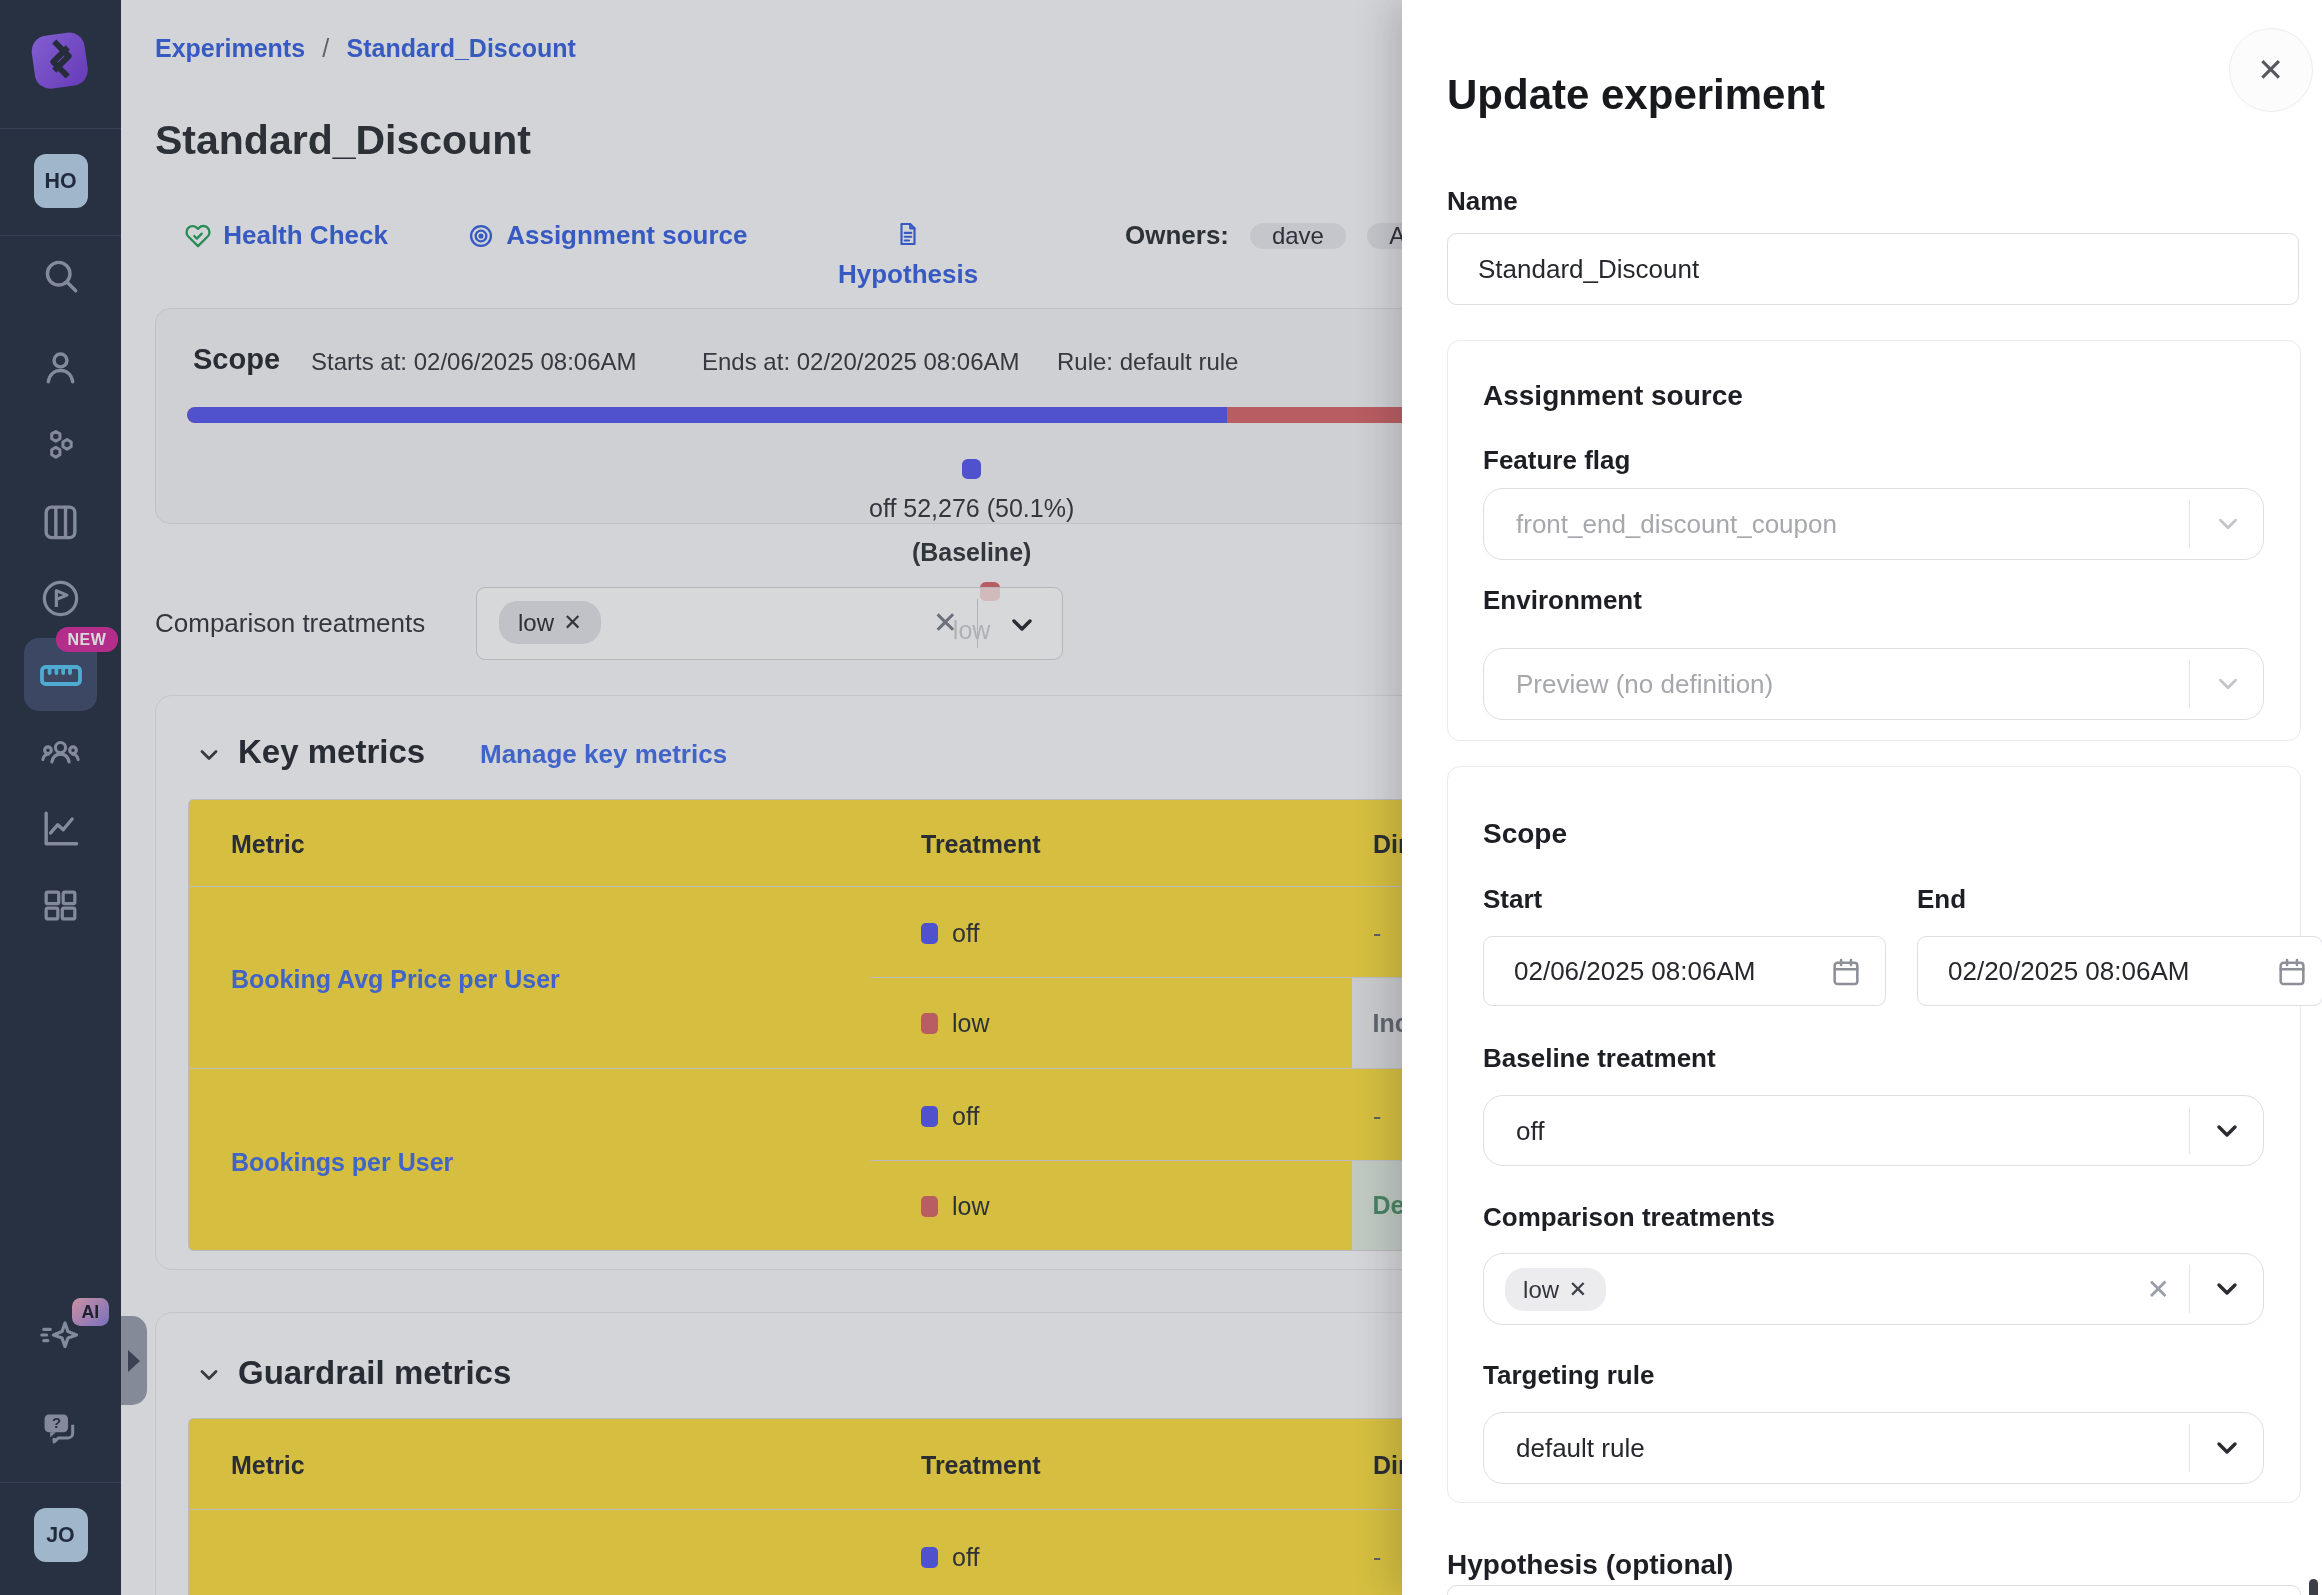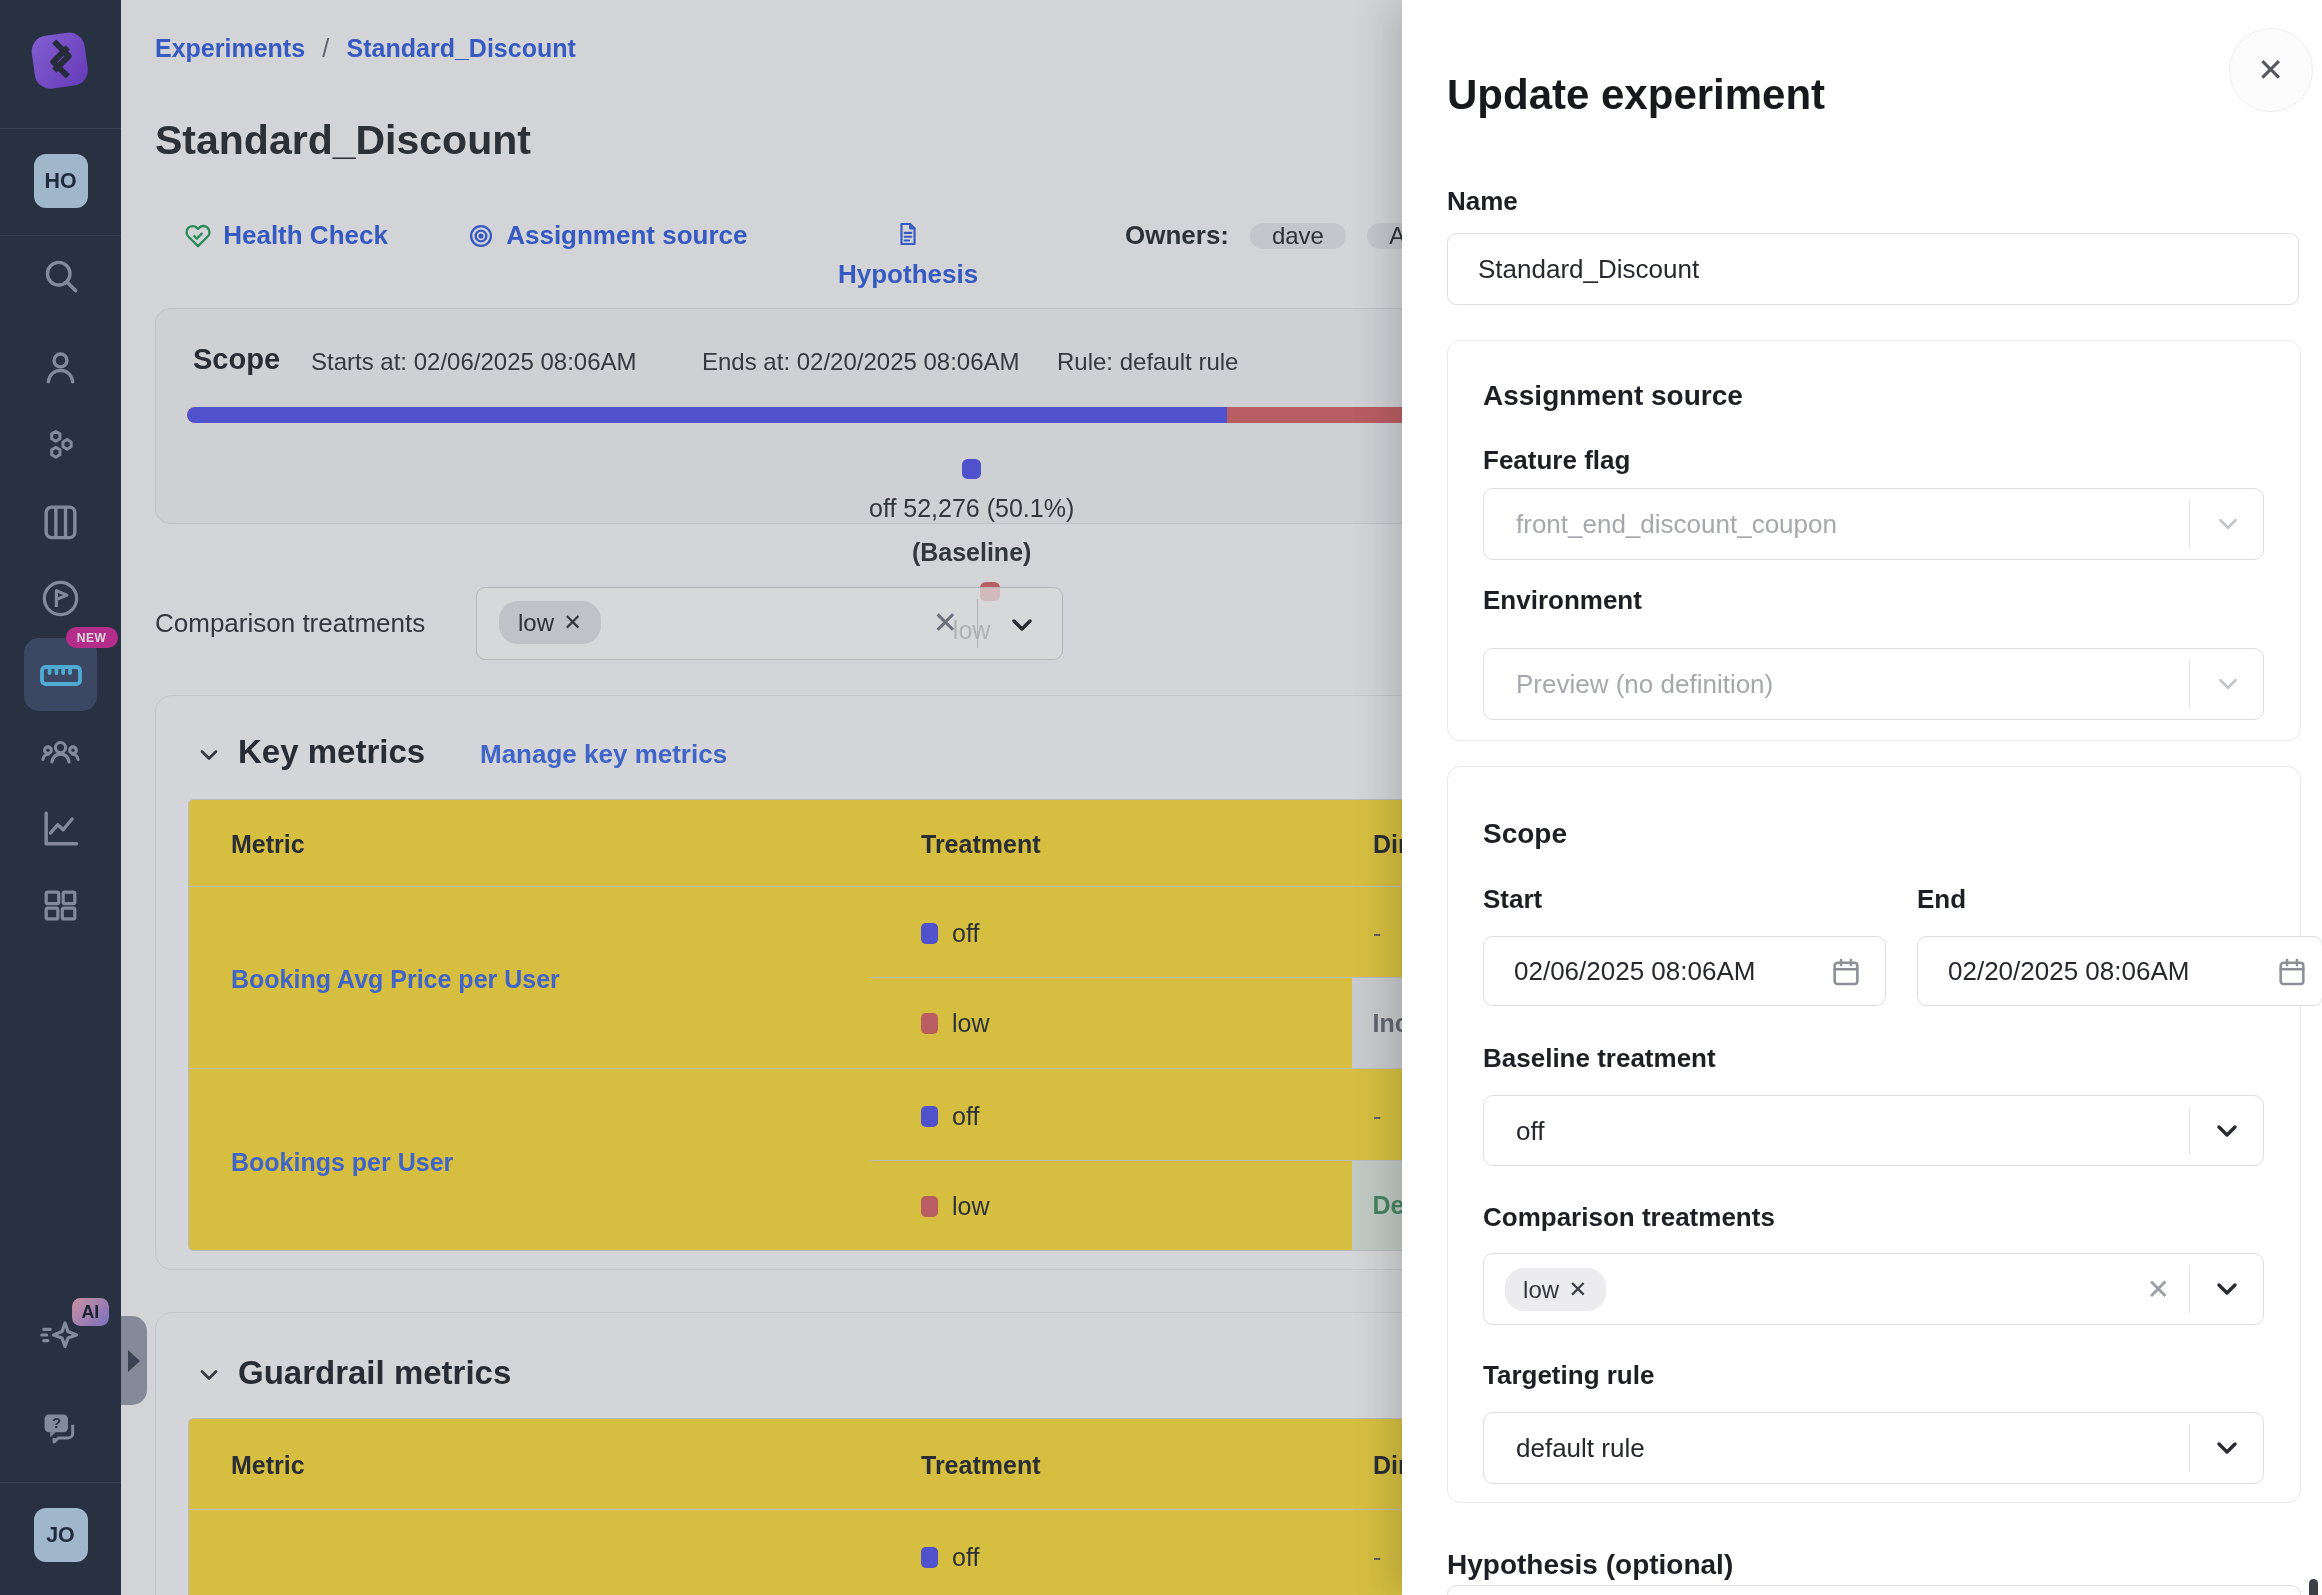--- a/index.html
+++ b/index.html
@@ -8,21 +8,21 @@
   .abs{position:absolute;}
   svg{display:block;}
   
   .sidebar{position:absolute;left:0;top:0;width:121px;height:1595px;background:#2d3748;z-index:10;}
   .sb-item{position:absolute;left:0;width:121px;display:flex;justify-content:center;align-items:center;color:#99a1b3;}
   .sb-sep{position:absolute;left:0;width:121px;height:0.9px;background:#414b5e;}
   .logo-tile{width:62px;height:62px;}
   .badge-tile{width:54px;height:54px;border-radius:12px;background:#bdd6ec;color:#273043;
               display:flex;align-items:center;justify-content:center;font-weight:700;font-size:21.4px;}
   .active-tile{width:73px;height:73px;border-radius:15px;background:#445270;display:flex;align-items:center;justify-content:center;position:relative;}
-  .new-badge{position:absolute;top:-11.2px;right:-20.5px;background:#d633a0;color:#fff;font-size:12px;font-weight:700;
+  .new-badge{position:absolute;top:-11.2px;right:-20.5px;background:#d633a0;color:#fff;font-size:16px;font-weight:700;
              padding:3.7px 11.2px;border-radius:12px;letter-spacing:0.5px;}
   .ai-badge{position:absolute;top:-15px;right:-24px;background:linear-gradient(135deg,#f0a8bb,#8f84dd);color:#1e2430;
             font-size:17.7px;font-weight:700;padding:3.7px 9.3px;border-radius:8.4px;}
   .handle{position:absolute;left:121px;top:1316px;width:26px;height:89px;background:#9ba1af;
           border-radius:0 15px 15px 0;z-index:11;}
   .handle:after{content:"";position:absolute;left:6.5px;top:34px;border-left:12px solid #454c5e;
                 border-top:11.2px solid transparent;border-bottom:11.2px solid transparent;}
   
   .main{position:absolute;left:121px;top:0;right:0;bottom:0;}
   .crumb{font-size:25px;font-weight:600;color:#3f68e0;}
@@ -59,21 +59,21 @@
   
   .dim{position:absolute;inset:0;background:rgba(15,18,28,0.16);z-index:40;pointer-events:none;}
   
   .drawer{position:absolute;left:1402px;top:0;width:920px;height:1595px;background:#ffffff;z-index:100;
           box-shadow:-11.2px 0 37px rgba(20,22,30,.18);}
   .drawer-title{font-size:42px;font-weight:700;color:#17191d;}
   .f-label{font-size:26px;font-weight:700;color:#1d1f24;}
   .f-head{font-size:28px;font-weight:700;color:#1d1f24;}
   .input{position:absolute;background:#fff;border:0.9px solid #dddee2;border-radius:9.3px;display:flex;align-items:center;
          font-size:26px;color:#26282d;padding:0 30px;box-sizing:border-box;}
-  .sel{position:absolute;background:#fff;border:0.9px solid #dddee2;border-radius:10px;box-sizing:border-box;}
+  .sel{position:absolute;background:#fff;border:0.9px solid #dddee2;border-radius:20px;box-sizing:border-box;}
   .sel .val{position:absolute;left:32px;top:50%;transform:translateY(-50%);font-size:26px;color:#26282d;white-space:nowrap;}
   .sel.disabled .val{color:#a6a8ad;}
   .sel .vline{position:absolute;right:73px;top:11.2px;bottom:11.2px;width:0.9px;background:#e4e5e8;}
   .sel .chev{position:absolute;right:20.5px;top:50%;transform:translateY(-50%);color:#2a2c31;}
   .sel.disabled .chev{color:#c2c4c9;}
   .sel .clear{position:absolute;right:93px;top:50%;transform:translateY(-50%);font-size:28px;color:#9a9ea6;}
   .panel-card{position:absolute;border:0.9px solid #e9e9ec;border-radius:13px;background:#fff;}
   .close-btn{position:absolute;width:82px;height:82px;border-radius:50%;border:1.9px solid #ededef;background:#fcfcfd;
              display:flex;align-items:center;justify-content:center;font-size:32px;color:#56585e;}
   .cal{color:#8e9097;}

